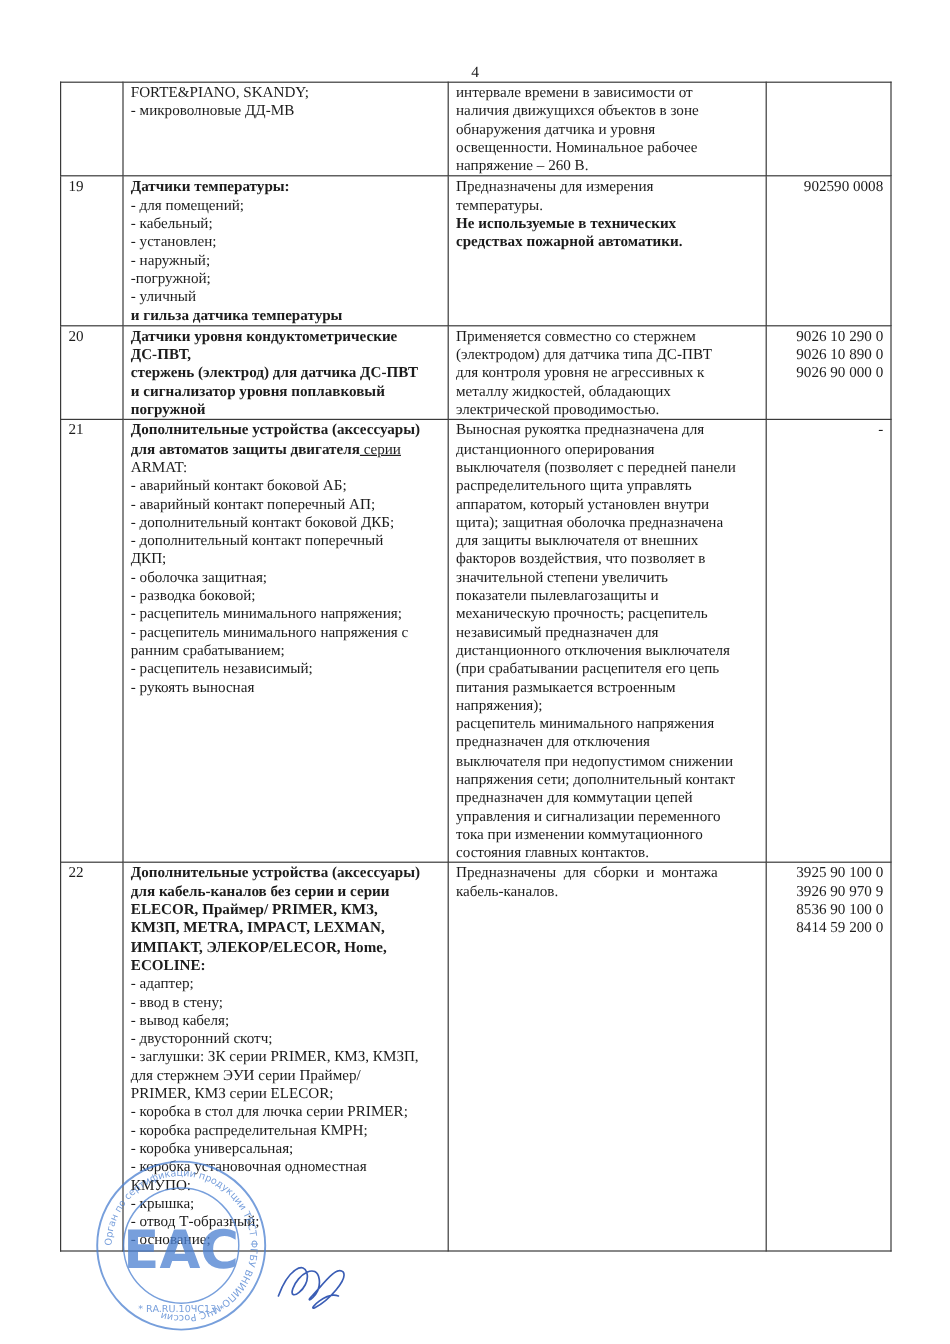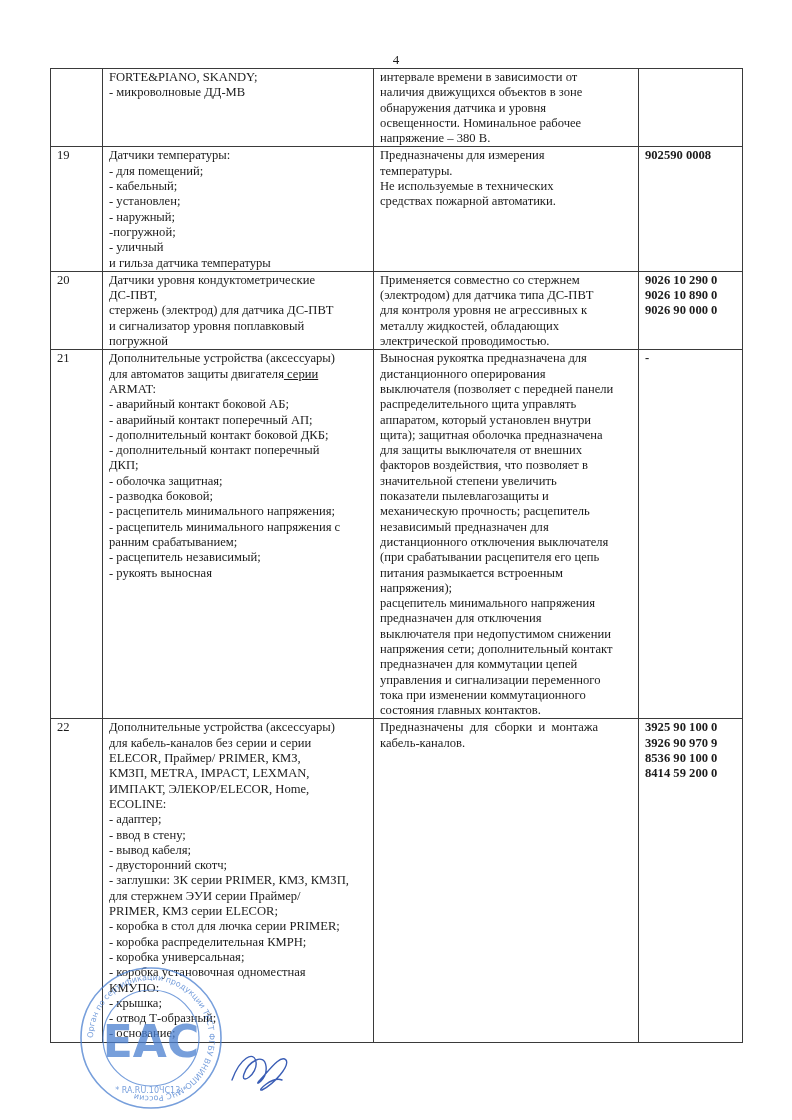--- a/index.html
+++ b/index.html
@@ -5,23 +5,23 @@
   html, body { margin: 0; padding: 0; background: #ffffff; }
   body { width: 792px; height: 1120px; position: relative; overflow: hidden;
          font-family: "Liberation Serif", serif; color: #1c1c1c; }
   .page-number { position: absolute; top: 52px; left: 0; width: 792px; text-align: center;
                  font-size: 13px; }
   table.doc { position: absolute; left: 50px; top: 68px; width: 692px;
               border-collapse: collapse; table-layout: fixed; font-size: 12.6px; line-height: 15.3px; }
   table.doc td { border: 1px solid #3a3a3a; vertical-align: top; padding: 1px 6px 0 6px; }
   col.c1 { width: 52px; } col.c2 { width: 271px; } col.c3 { width: 265px; } col.c4 { width: 104px; }
   td.num { font-weight: normal; padding-left: 3px; }
-  td.code { text-align: left; padding-left: 2px; padding-right: 2px; font-weight: bold; }
+  td.code { text-align: right; padding-left: 2px; padding-right: 2px; }
   .line { display: block; white-space: pre-wrap; }
-  .b { font-weight: normal; }
+  .b { font-weight: bold; }
   .justify { text-align: justify; }
   .stamp { position: absolute; left: 78px; top: 965px; width: 146px; height: 146px; }
   .signature { position: absolute; left: 226px; top: 1040px; width: 66px; height: 56px; }
 </style>
 </head>
 <body>
 
 <div class="page-number">4</div>
 
 <table class="doc">
@@ -36,21 +36,21 @@
         <td class="num"></td>
         <td>
           <span class="line">FORTE&amp;PIANO, SKANDY;</span>
           <span class="line">- микроволновые ДД-МВ</span>
         </td>
         <td>
           <span class="line">интервале времени в зависимости от</span>
           <span class="line">наличия движущихся объектов в зоне</span>
           <span class="line">обнаружения датчика и уровня</span>
           <span class="line">освещенности. Номинальное рабочее</span>
-          <span class="line">напряжение – 380 В.</span>
+          <span class="line">напряжение – 260 В.</span>
         </td>
         <td class="code"></td>
       </tr>
       <tr>
         <td class="num">19</td>
         <td>
           <span class="line b">Датчики температуры:</span>
           <span class="line">- для помещений;</span>
           <span class="line">- кабельный;</span>
           <span class="line">- установлен;</span>

